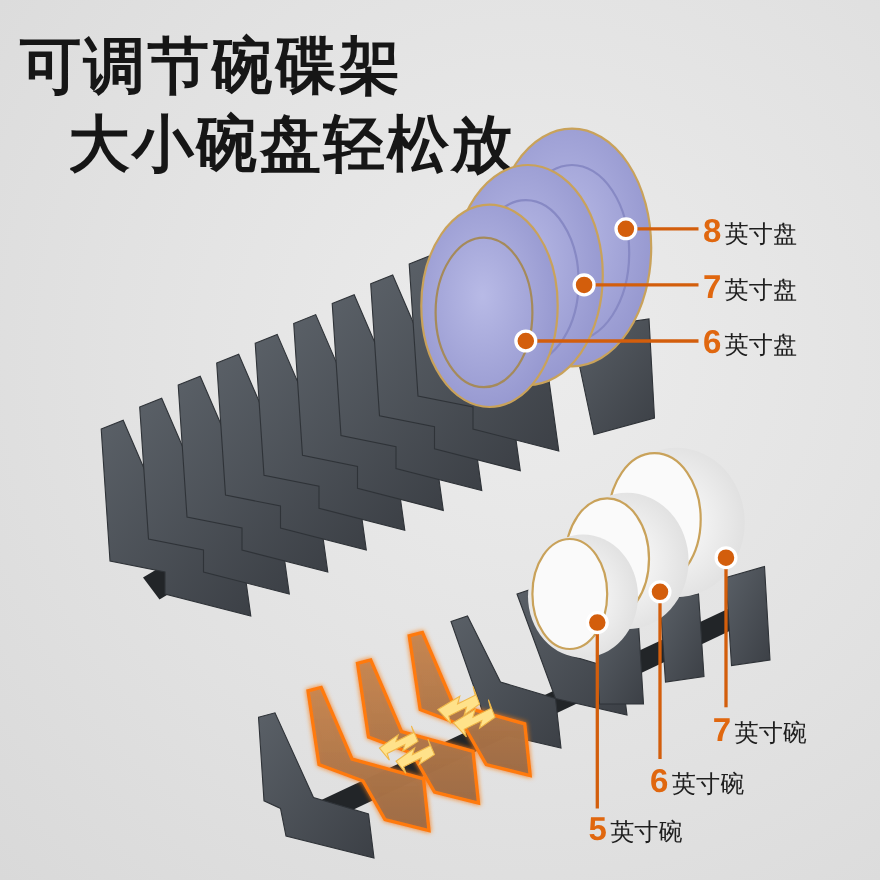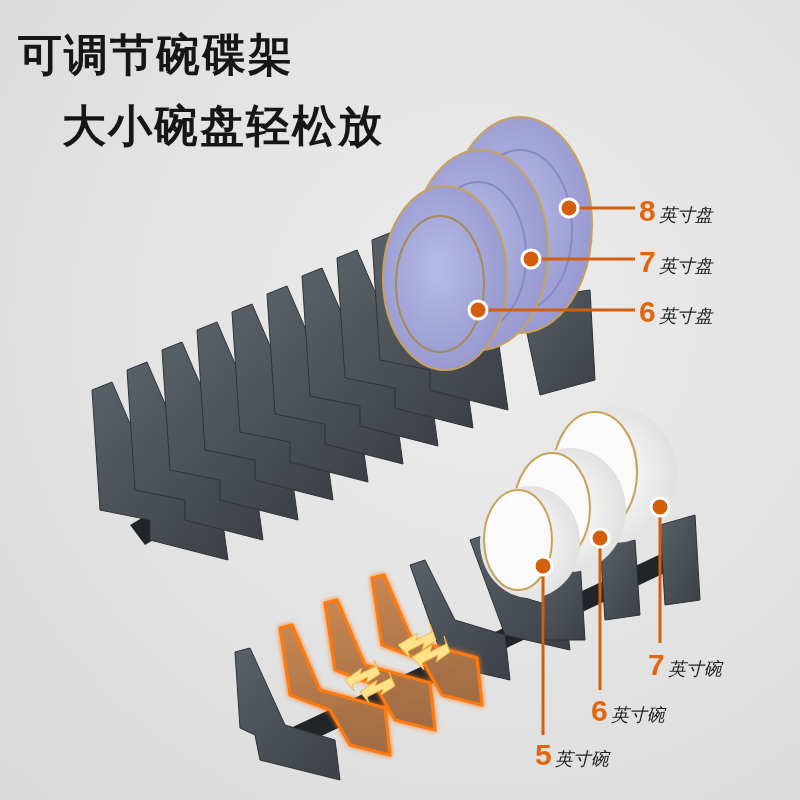--- a/index.html
+++ b/index.html
@@ -3,34 +3,34 @@
 <meta charset="utf-8">
 <style>
   html, body { margin: 0; padding: 0; }
   body {
     width: 800px; height: 800px; overflow: hidden; position: relative;
     background: radial-gradient(ellipse at 60% 40%, #ececec 0%, #e2e2e2 55%, #d9d9d9 100%);
     font-family: "DejaVu Sans", "Liberation Sans", sans-serif;
   }
   .headline {
     position: absolute; left: 18px; font-weight: bold; color: #161616;
-    font-size: 44px; letter-spacing: 2px; line-height: 1;
+    font-size: 56px; letter-spacing: 2px; line-height: 1;
   }
   #h1 { top: 33px; }
   #h2 { top: 104px; margin-left: 44px; }
   svg.scene { position: absolute; left: 0; top: 0; }
   .label {
     position: absolute; display: flex; align-items: baseline; color: #1e1e1e;
   }
   .label .num {
     color: #e0670f; font-weight: bold; font-size: 30px; line-height: 1;
     font-family: "Liberation Sans", "DejaVu Sans", sans-serif;
     margin-right: 3px;
   }
-  .label .unit { font-size: 18px; line-height: 1; font-style: italic; }
+  .label .unit { font-size: 22px; line-height: 1; }
 </style>
 </head>
 <body>
 
 <div class="headline" id="h1">可调节碗碟架</div>
 <div class="headline" id="h2">大小碗盘轻松放</div>
 
 <svg class="scene" width="800" height="800" viewBox="0 0 800 800">
   <defs>
     <linearGradient id="rackGrad" x1="0" y1="0" x2="1" y2="1">

